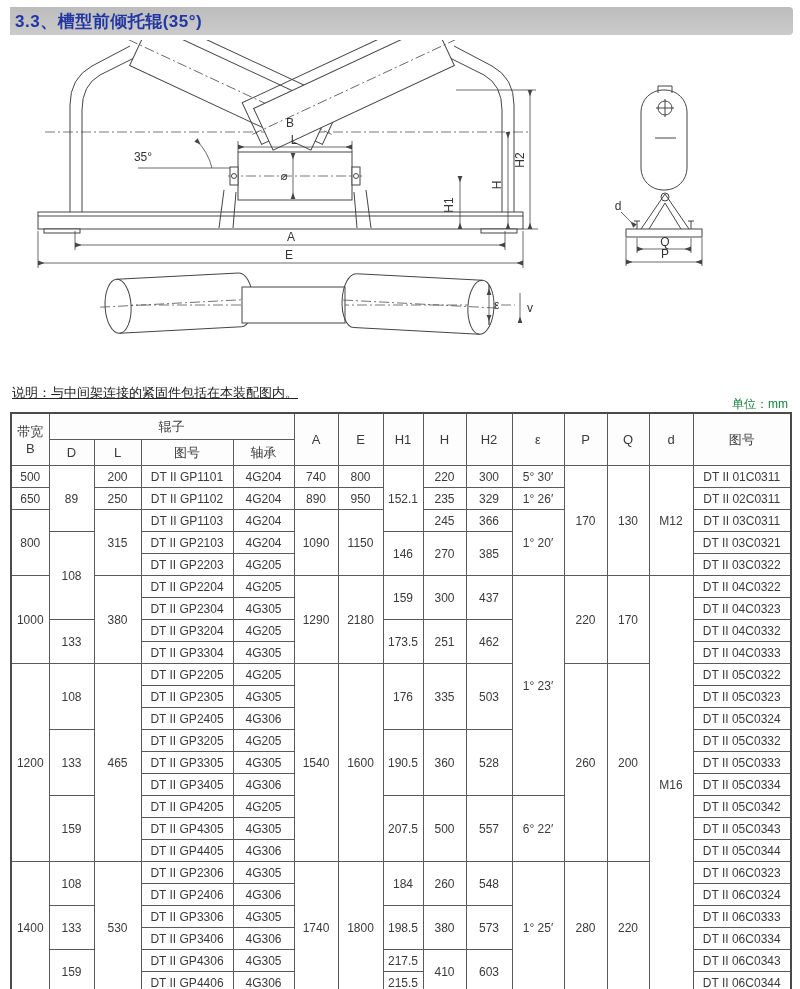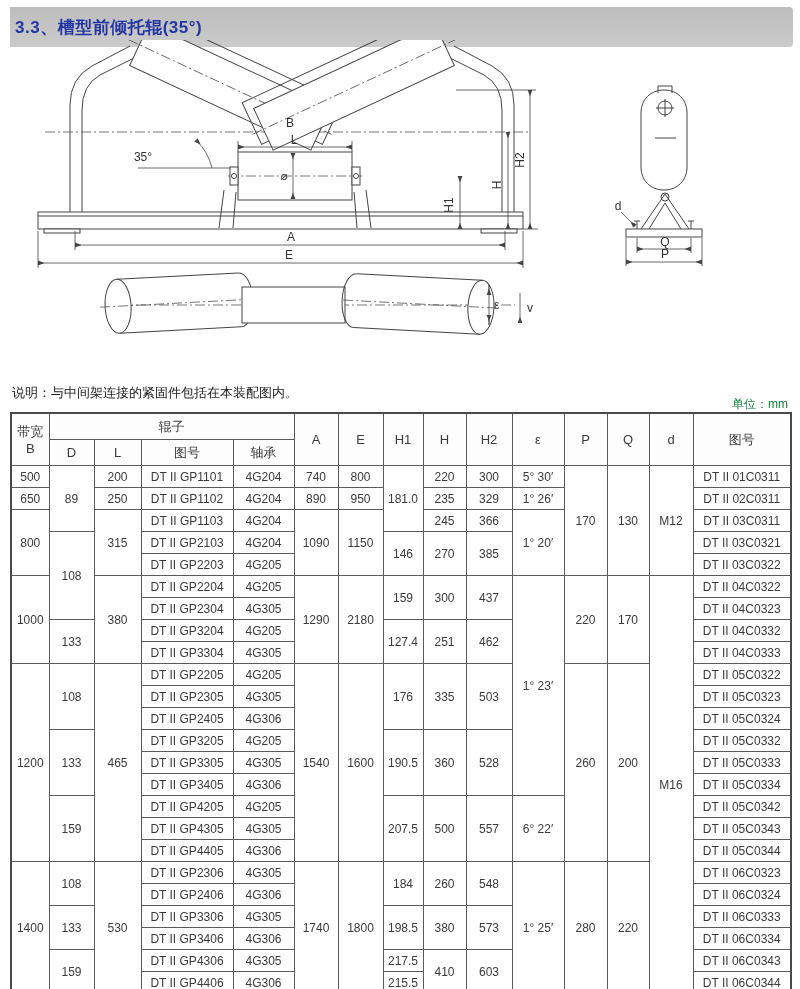--- a/index.html
+++ b/index.html
@@ -2,31 +2,31 @@
 <html><head>
 <meta charset="utf-8">
 <style>
   html,body{margin:0;padding:0;}
   body{
     width:800px;height:989px;position:relative;background:#ffffff;
     font-family:"Liberation Sans","DejaVu Sans",sans-serif;
     color:#333;overflow:hidden;
   }
   .title-bar{
-    position:absolute;left:10px;top:7px;width:783px;height:40px;
+    position:absolute;left:10px;top:7px;width:783px;height:28px;
     background:linear-gradient(#bdbdbd,#cbcbcb);
     border-radius:0 4px 4px 0;
     display:flex;align-items:center;
   }
   .title-text{
     font-size:17px;font-weight:bold;color:#2236a3;padding-left:5px;
     letter-spacing:0.5px;
   }
   .drawing-svg{position:absolute;left:0;top:40px;width:800px;height:345px;}
-  .note-text{position:absolute;left:12px;top:384px;font-size:13px;color:#222;}
+  .note-text{position:absolute;left:12px;top:384px;font-size:13px;color:#222;text-decoration:underline;}
   .unit-text{position:absolute;right:12px;top:396px;font-size:12px;color:#15803d;}
   table.spec{
     position:absolute;left:10px;top:412px;width:780px;
     border-collapse:collapse;table-layout:fixed;
     font-size:12px;color:#3a3a3a;
     border:2px solid #4a4a4a;
   }
   table.spec th,table.spec td{
     border:1px solid #5a5a5a;text-align:center;vertical-align:middle;
     padding:0;overflow:hidden;white-space:nowrap;
@@ -242,21 +242,21 @@
   </thead>
   <tbody>
       <tr>
         <td>500</td>
         <td rowspan="3">89</td>
         <td>200</td>
         <td>DT II GP1101</td>
         <td>4G204</td>
         <td>740</td>
         <td>800</td>
-        <td rowspan="3">181.0</td>
+        <td rowspan="3">152.1</td>
         <td>220</td>
         <td>300</td>
         <td>5° 30′</td>
         <td rowspan="5">170</td>
         <td rowspan="5">130</td>
         <td rowspan="5">M12</td>
         <td>DT II 01C0311</td>
       </tr>
       <tr>
         <td>650</td>
@@ -314,21 +314,21 @@
       </tr>
       <tr>
         <td>DT II GP2304</td>
         <td>4G305</td>
         <td>DT II 04C0323</td>
       </tr>
       <tr>
         <td rowspan="2">133</td>
         <td>DT II GP3204</td>
         <td>4G205</td>
-        <td rowspan="2">127.4</td>
+        <td rowspan="2">173.5</td>
         <td rowspan="2">251</td>
         <td rowspan="2">462</td>
         <td>DT II 04C0332</td>
       </tr>
       <tr>
         <td>DT II GP3304</td>
         <td>4G305</td>
         <td>DT II 04C0333</td>
       </tr>
       <tr>

